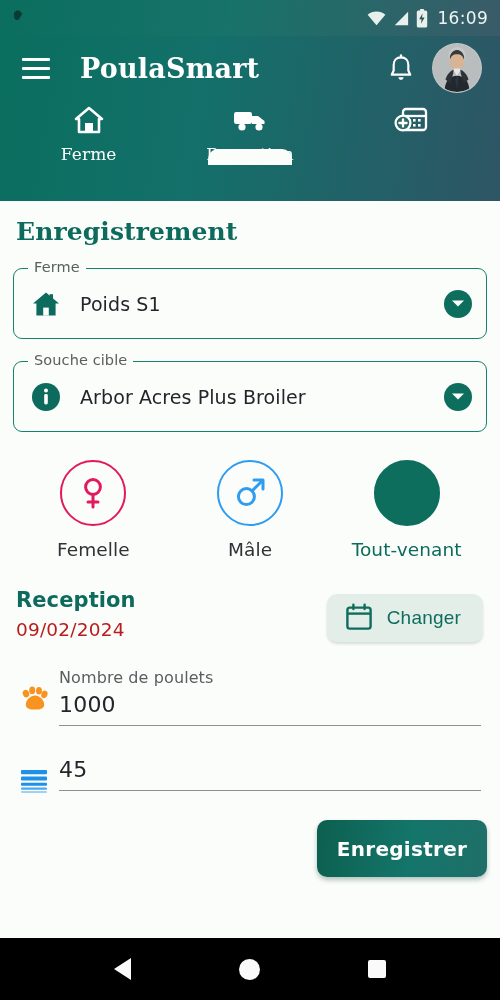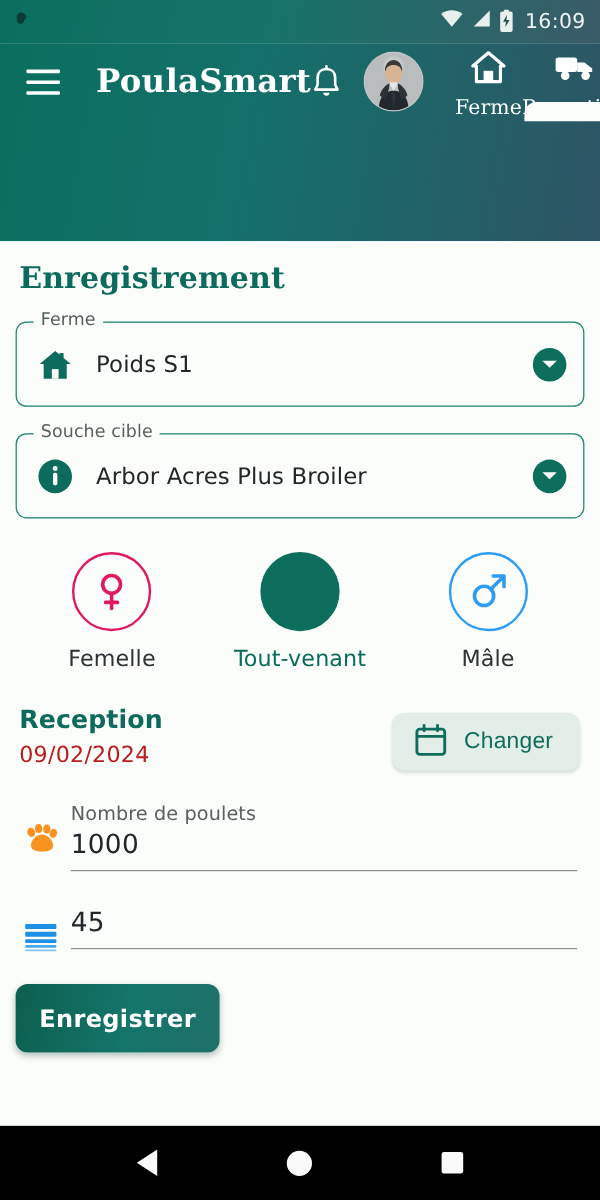--- a/index.html
+++ b/index.html
@@ -19,38 +19,38 @@
   
   .statusbar {
     height: 36px;
     background: linear-gradient(100deg, #0a6e5e 0%, #17736a 45%, #3a5b68 100%);
     display: flex; align-items: center;
     padding: 0 12px 0 10px;
     color: #e8f0ee;
     flex: 0 0 36px;
   }
   .status-left { display: flex; align-items: center; gap: 6px; }
-  .status-right { margin-left: auto; display: flex; gap: 7px; }
+  .status-right { margin-left: auto; display: flex; align-items: center; gap: 7px; }
   .status-time {
     font-size: 17px; letter-spacing: 0.3px;
     color: #eef4f2;
     font-family: "DejaVu Sans", sans-serif;
     margin-left: 3px;
   }
   .notif-glyph {
     width: 18px; height: 20px;
     display: block;
   }
 
   
   .appbar {
     position: relative;
     background: linear-gradient(100deg, #0a6e5e 0%, #13706a 40%, #2e5565 100%);
     flex: 0 0 165px;
-    display: flex; flex-direction: row;
+    display: flex; flex-direction: column;
   }
   .appbar-top {
     height: 64px;
     display: flex; align-items: center;
     padding: 0 18px 0 22px;
   }
   .hamburger {
     width: 28px; height: 21px;
     display: flex; flex-direction: column; justify-content: space-between;
     cursor: pointer;
@@ -246,21 +246,21 @@
     letter-spacing: 0.1px;
   }
   .input-value {
     font-size: 22px;
     color: #22262a;
     margin-top: 5px;
     letter-spacing: 0.2px;
   }
 
   
-  .submit-wrap { display: flex; justify-content: flex-start; margin-top: 26px; }
+  .submit-wrap { display: flex; justify-content: flex-end; margin-top: 26px; }
   .submit-btn {
     background: linear-gradient(100deg, #0c5f4f 0%, #14756a 55%, #1f6f68 100%);
     border: none;
     border-radius: 10px;
     width: 170px; height: 57px;
     color: #ffffff;
     font-size: 20px; font-weight: bold;
     letter-spacing: 0.3px;
     cursor: pointer;
     box-shadow: 0 3px 5px rgba(15,60,50,0.30);
@@ -438,33 +438,33 @@
         <span class="gender-circle female">
           <svg width="26" height="34" viewBox="0 0 26 34">
             <circle cx="13" cy="11" r="7.4" fill="none" stroke="#e1195f" stroke-width="3"></circle>
             <path d="M13 18.6 L13 31 M8 26 L18 26" stroke="#e1195f" stroke-width="3" stroke-linecap="round"></path>
           </svg>
         </span>
         <span class="gender-label">Femelle</span>
       </div>
 
       <div class="gender">
-        <span class="gender-circle all"></span>
-        <span class="gender-label selected">Tout-venant</span>
-      </div>
-
-      <div class="gender">
         <span class="gender-circle male">
           <svg width="32" height="32" viewBox="0 0 32 32">
             <circle cx="12.4" cy="19.6" r="8" fill="none" stroke="#2e9cf0" stroke-width="3"></circle>
             <path d="M18.6 13.4 L28 4" stroke="#2e9cf0" stroke-width="3" stroke-linecap="round"></path>
             <path d="M20 3 L29 3 L29 12" fill="none" stroke="#2e9cf0" stroke-width="3" stroke-linecap="round" stroke-linejoin="round"></path>
           </svg>
         </span>
         <span class="gender-label">Mâle</span>
+      </div>
+
+      <div class="gender">
+        <span class="gender-circle all"></span>
+        <span class="gender-label selected">Tout-venant</span>
       </div>
 
     </div>
 
     <div class="reception-row">
       <div>
         <div class="reception-title">Reception</div>
         <div class="reception-date">09/02/2024</div>
       </div>
       <button class="changer-btn">

